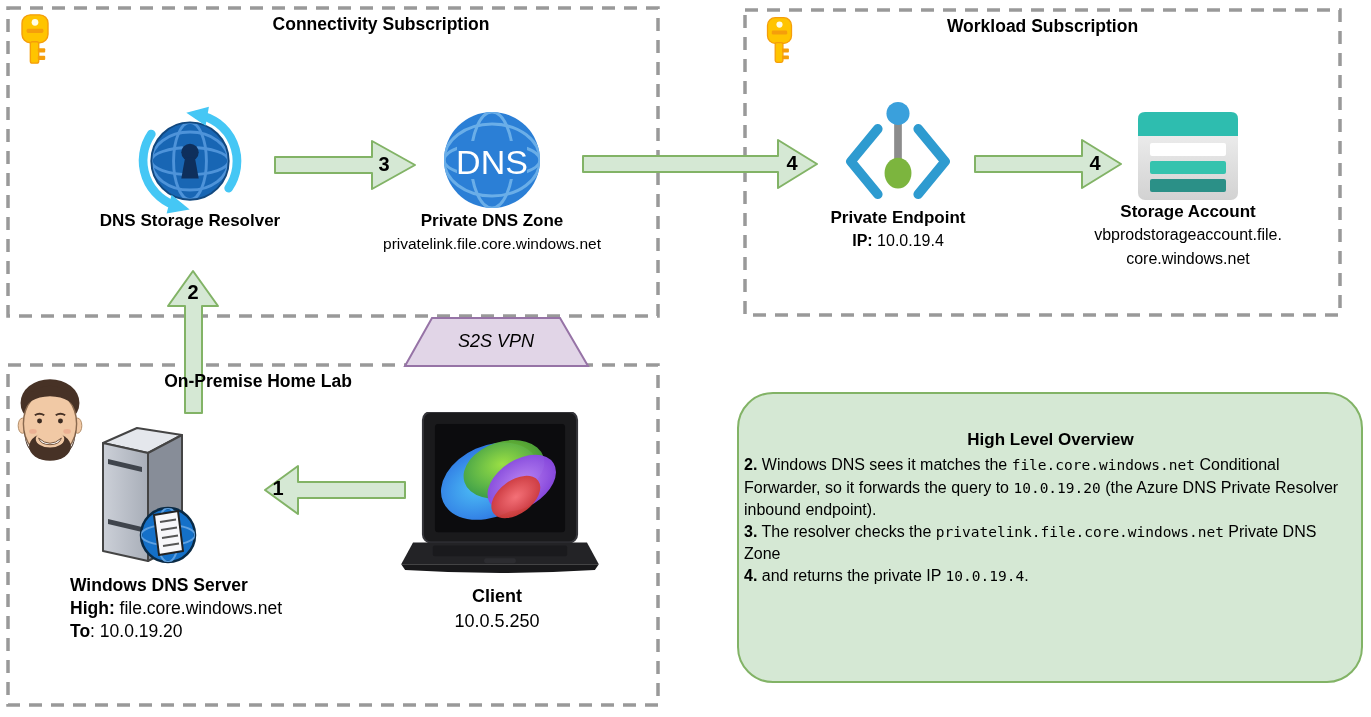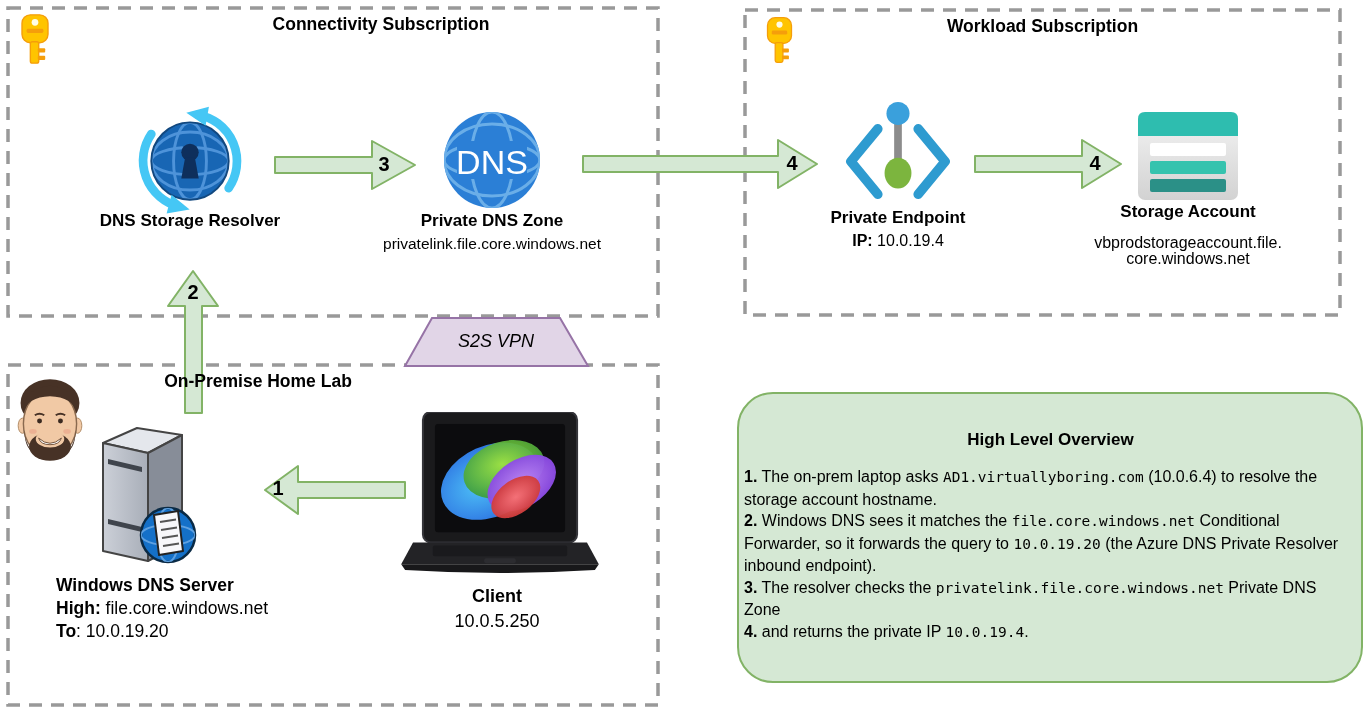--- a/index.html
+++ b/index.html
@@ -11,21 +11,21 @@
   .box-title{font-size:17.5px;font-weight:bold;}
   .node-label{font-size:17px;font-weight:bold;}
   .node-sub{font-size:16px;}
   .arrow-num{font-size:20px;font-weight:bold;text-align:center;}
   .vpn-label{font-size:18px;font-style:italic;text-align:center;}
   .dns-server-text{font-size:17.5px;line-height:23px;}
   .client-text{font-size:18px;}
   .overview{left:737px;top:392px;width:626px;height:291px;background:#d5e8d4;
             border:2px solid #82b366;border-radius:36px;box-sizing:border-box;
             padding:36px 4px 0 5px;}
-  .overview h3{margin:0 0 16px 0;font-size:17px;text-align:center;font-weight:bold;}
+  .overview h3{margin:0 0 4px 0;font-size:17px;text-align:center;font-weight:bold;}
   .overview p{margin:0;font-size:16px;line-height:21.5px;}
   .seg-b{font-weight:bold;}
   .seg-m{font-family:"DejaVu Sans Mono",monospace;font-size:14.5px;}
 </style>
 </head>
 <body>
 
 <div class="canvas">
 
   <svg class="abs" style="left:0;top:0" width="1371" height="717" viewBox="0 0 1371 717">
@@ -140,21 +140,21 @@
           <stop offset="1" stop-color="#d2d2d2"></stop>
       </linearGradient>
     </defs>
     <rect x="0" y="0" width="100" height="88" rx="7" fill="url(#stBody)"></rect>
     <path d="M0,7 Q0,0 7,0 L93,0 Q100,0 100,7 L100,24 L0,24 Z" fill="#2ebdaf"></path>
     <rect x="12" y="31" width="76" height="13" rx="2" fill="#ffffff"></rect>
     <rect x="12" y="49" width="76" height="13" rx="2" fill="#35c3ae"></rect>
     <rect x="12" y="67" width="76" height="13" rx="2" fill="#2b9087"></rect>
   </svg>
   <div class="abs node-label ctr" style="left:1098px;top:202px;width:180px">Storage Account</div>
-  <div class="abs node-sub ctr" style="left:1088px;top:234px;width:200px">vbprodstorageaccount.file.</div>
+  <div class="abs node-sub ctr" style="left:1088px;top:226px;width:200px">vbprodstorageaccount.file.</div>
   <div class="abs node-sub ctr" style="left:1088px;top:250px;width:200px">core.windows.net</div>
 
   <svg class="abs" style="left:98px;top:423px" width="100" height="150" viewBox="0 0 100 150">
     <defs>
       <linearGradient id="srvFront" x1="0" y1="0" x2="1" y2="0">
         <stop offset="0" stop-color="#ccd0d8"></stop>
           <stop offset="1" stop-color="#a8aeb8"></stop>
       </linearGradient>
       <clipPath id="globeClip2">
           <circle cx="70" cy="112" r="27"></circle>
@@ -169,21 +169,21 @@
     <g clip-path="url(#globeClip2)">
       <ellipse cx="70" cy="112" rx="11" ry="27" fill="none" stroke="#5ea0e0" stroke-width="2"></ellipse>
       <ellipse cx="70" cy="112" rx="27" ry="10" fill="none" stroke="#5ea0e0" stroke-width="2"></ellipse>
     </g>
     <polygon points="56,92 80,88 85,128 61,132" fill="#f7f7fa" stroke="#222" stroke-width="2" stroke-linejoin="round"></polygon>
     <line x1="62" y1="99" x2="78" y2="96.5" stroke="#555" stroke-width="2"></line>
     <line x1="63" y1="107" x2="79" y2="104.5" stroke="#555" stroke-width="2"></line>
     <line x1="64" y1="115" x2="80" y2="112.5" stroke="#555" stroke-width="2"></line>
     <line x1="65" y1="123" x2="81" y2="120.5" stroke="#555" stroke-width="2"></line>
   </svg>
-  <div class="abs dns-server-text" style="left:56px;top:574px;width:300px">
+  <div class="abs dns-server-text" style="left:70px;top:574px;width:300px">
     <div class="b">Windows DNS Server</div>
     <div><span class="b">High:</span><span> file.core.windows.net</span></div>
     <div><span class="b">To</span><span>: 10.0.19.20</span></div>
   </div>
 
   <svg class="abs" style="left:400px;top:412px" width="200" height="168" viewBox="0 0 200 170">
     <defs>
       <clipPath id="wallClip">
           <rect x="34" y="12" width="132" height="110" rx="4"></rect>
         </clipPath>
@@ -223,19 +223,18 @@
   <div class="abs vpn-label" style="left:420px;top:331px;width:152px">S2S VPN</div>
 
   <div class="abs arrow-num" style="left:266px;top:477px;width:24px">1</div>
   <div class="abs arrow-num" style="left:181px;top:281px;width:24px">2</div>
   <div class="abs arrow-num" style="left:372px;top:153px;width:24px">3</div>
   <div class="abs arrow-num" style="left:780px;top:152px;width:24px">4</div>
   <div class="abs arrow-num" style="left:1083px;top:152px;width:24px">4</div>
 
   <div class="abs overview">
     <h3>High Level Overview</h3>
-    <p><span class="seg-b">1.</span><span class="seg-n"> The on-prem laptop asks </span><span class="seg-m">AD1.virtuallyboring.com</span><span class="seg-n"> (10.0.6.4) to resolve the storage account hostname.</span></p>
     <p><span class="seg-b">2.</span><span class="seg-n"> Windows DNS sees it matches the </span><span class="seg-m">file.core.windows.net</span><span class="seg-n"> Conditional Forwarder, so it forwards the query to </span><span class="seg-m">10.0.19.20</span><span class="seg-n"> (the Azure DNS Private Resolver inbound endpoint).</span></p>
     <p><span class="seg-b">3.</span><span class="seg-n"> The resolver checks the </span><span class="seg-m">privatelink.file.core.windows.net</span><span class="seg-n"> Private DNS Zone</span></p>
     <p><span class="seg-b">4.</span><span class="seg-n"> and returns the private IP </span><span class="seg-m">10.0.19.4</span><span class="seg-n">.</span></p>
   </div>
 
 </div>
 
 </body></html>

